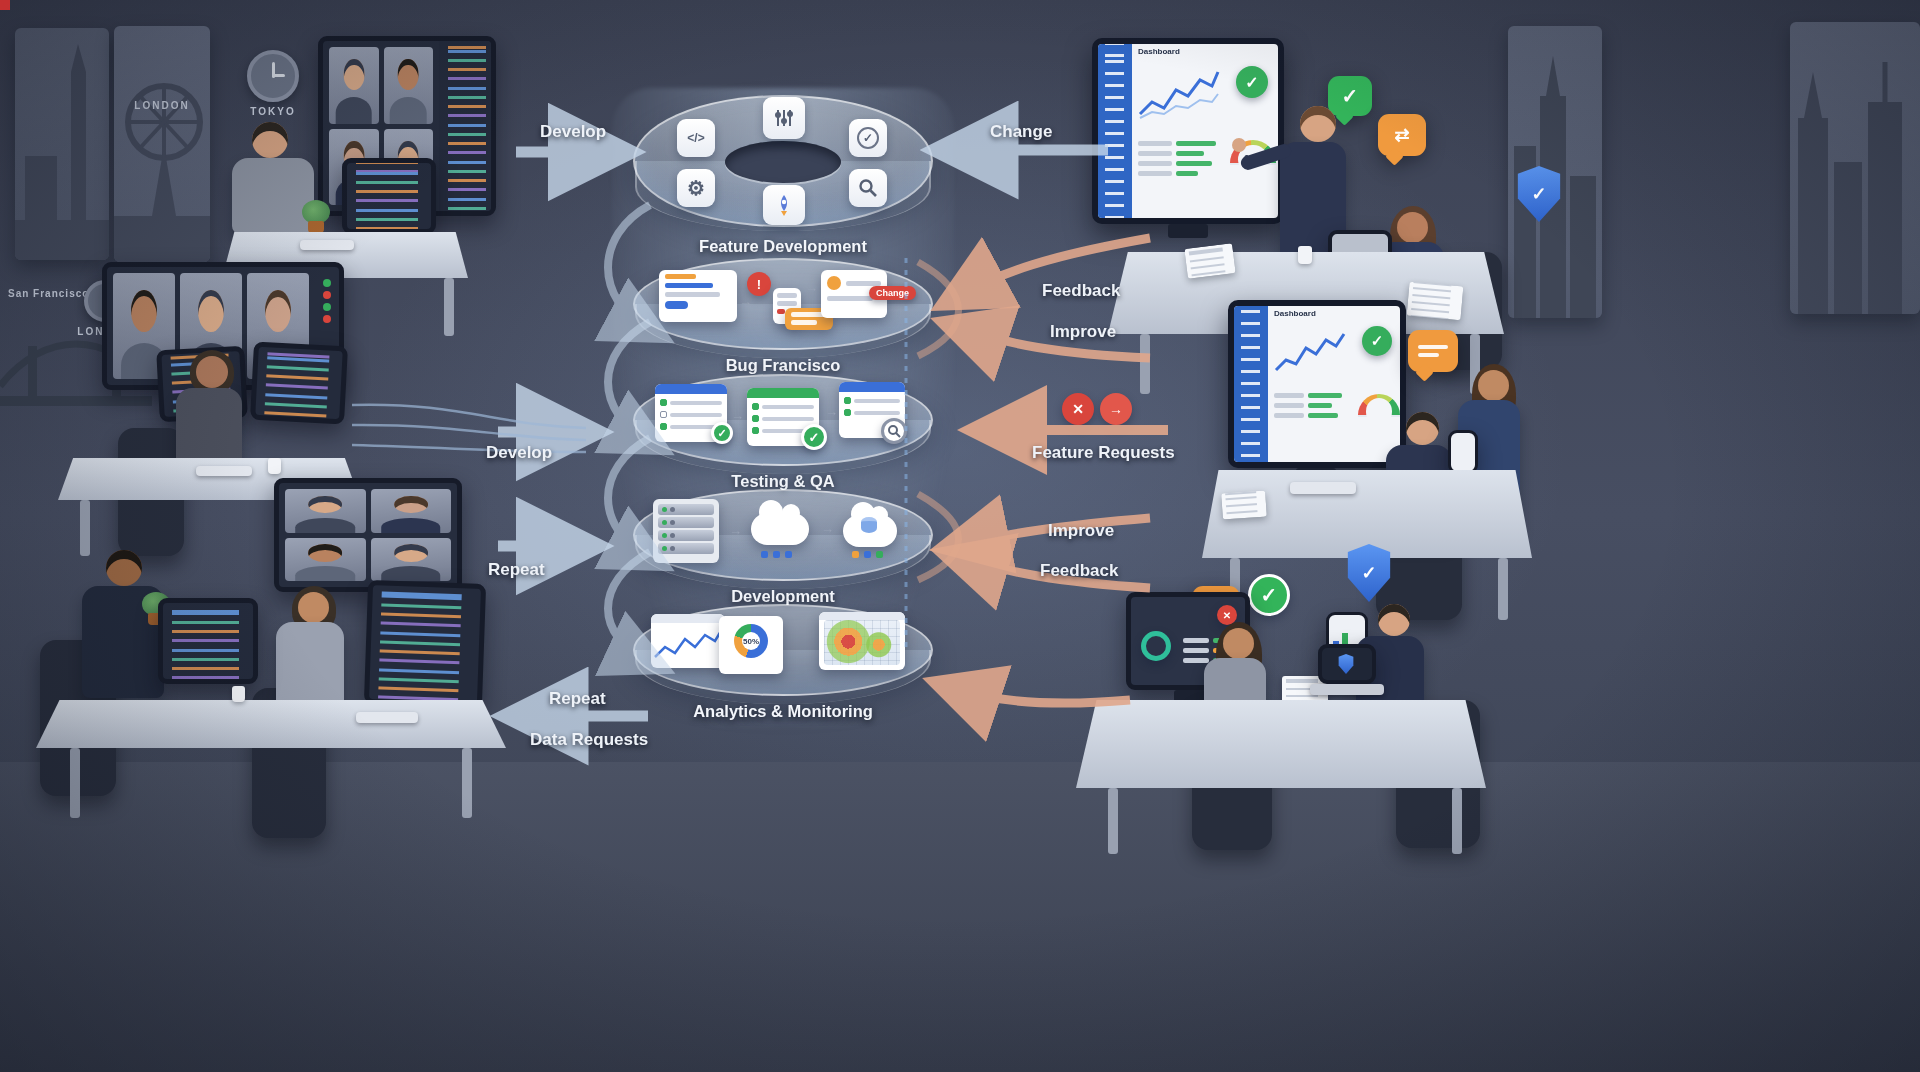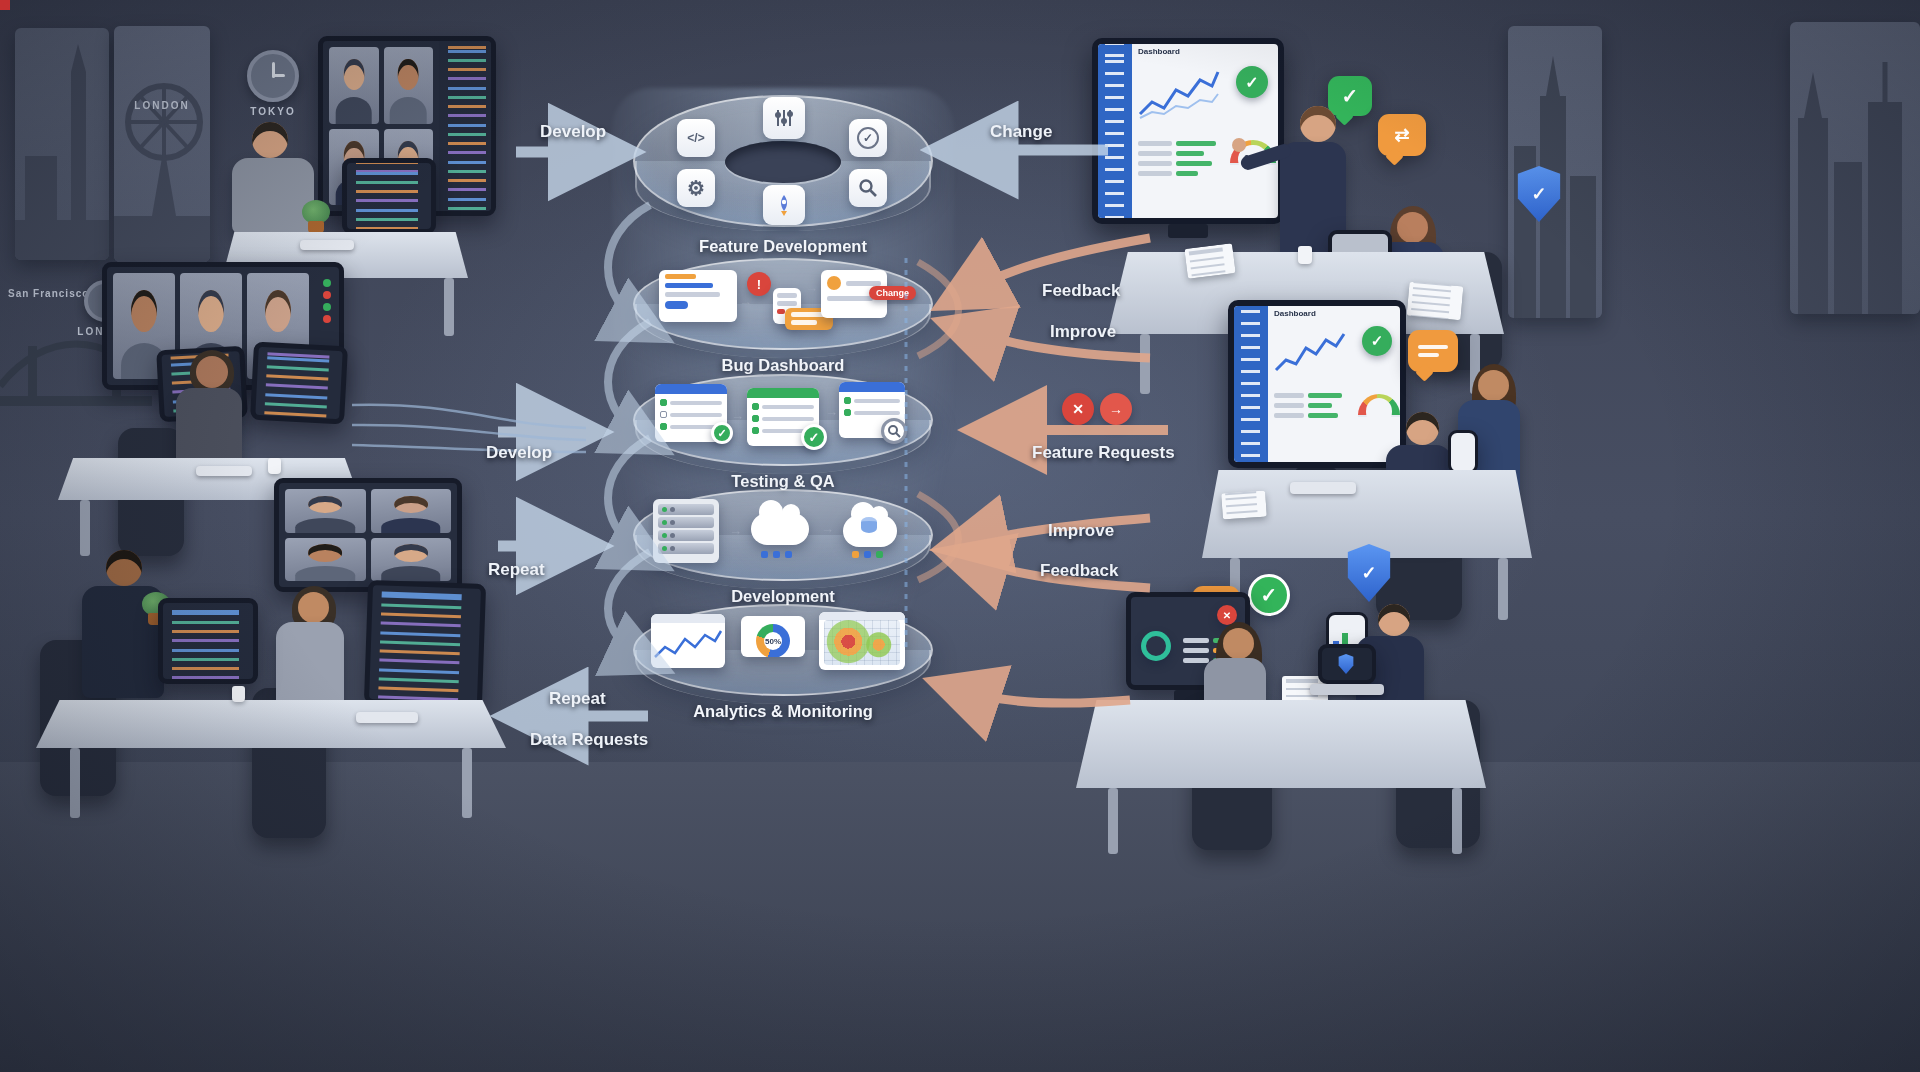--- a/index.html
+++ b/index.html
@@ -345,21 +345,21 @@
     <div class="mini-card" style="left:188px;top:12px;width:66px;height:48px">
       <div style="display:flex;align-items:center;gap:5px;margin:6px">
         <span style="width:14px;height:14px;border-radius:50%;background:#f0a13e;flex:0 0 auto"></span>
         <span style="height:5px;border-radius:2px;background:#c8cedb;flex:1"></span>
       </div>
       <div class="mrow" style="background:#c8cedb;width:70%"></div>
     </div>
     <span class="badge" style="left:236px;top:28px">Change</span>
     <span class="sm-arrow" style="left:106px;top:36px">→</span>
     <span class="sm-arrow" style="left:172px;top:22px">→</span>
-    <span class="slbl" style="top:98px">Bug Dashboard</span>
+    <span class="slbl" style="top:98px">Bug Francisco</span>
   </div>
 
   <div class="layer z10" style="top:374px;height:120px">
     <div class="disc" style="height:92px"></div>
     <div class="skirt" style="top:46px;height:54px"></div>
     <div class="tcard" style="left:22px;top:10px;width:72px;height:58px">
       <div class="thead"></div>
       <div class="trow">
           <span class="tbox done"></span>
           <span class="tline"></span>
@@ -445,21 +445,21 @@
 
   <div class="layer z10" style="top:604px;height:120px">
     <div class="disc" style="height:92px"></div>
     <div class="skirt" style="top:46px;height:54px"></div>
     <div class="thumb" style="left:18px;top:10px;width:74px;height:54px">
       <div style="height:9px;background:#e4e9f2"></div>
       <svg width="74" height="42">
         <polyline points="4,34 14,24 24,30 34,16 44,24 54,12 64,18 70,8" fill="none" stroke="#3a6fd8" stroke-width="2.5"></polyline>
       </svg>
     </div>
-    <div class="thumb" style="left:108px;top:12px;width:64px;height:41px">
+    <div class="thumb" style="left:86px;top:12px;width:64px;height:58px">
       <div class="donut">
         <span>50%</span>
       </div>
     </div>
     <div class="thumb" style="left:186px;top:8px;width:86px;height:58px">
       <div style="height:8px;background:#e4e9f2"></div>
       <div class="heat"></div>
     </div>
     <span class="slbl" style="top:98px">Analytics &amp; Monitoring</span>
   </div>

